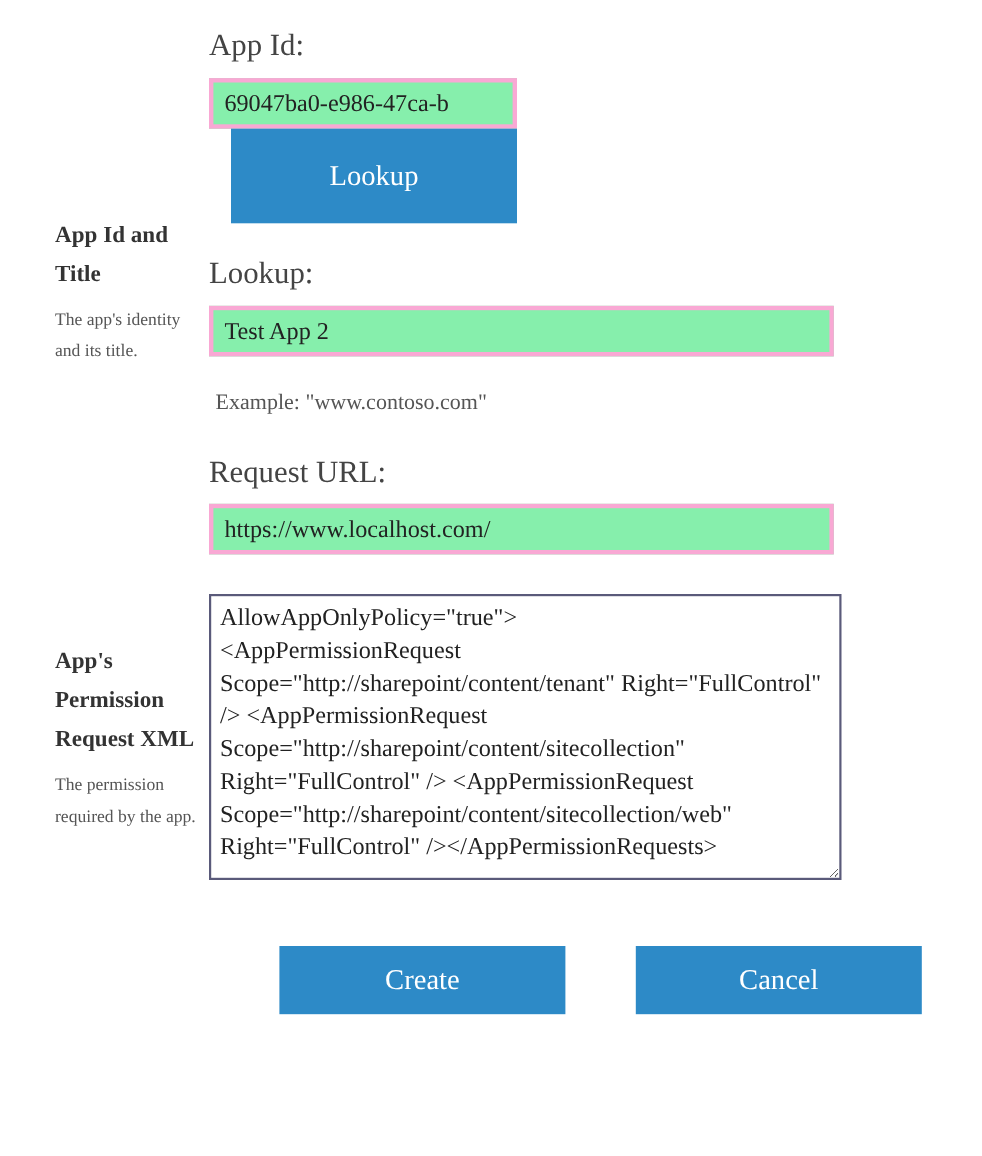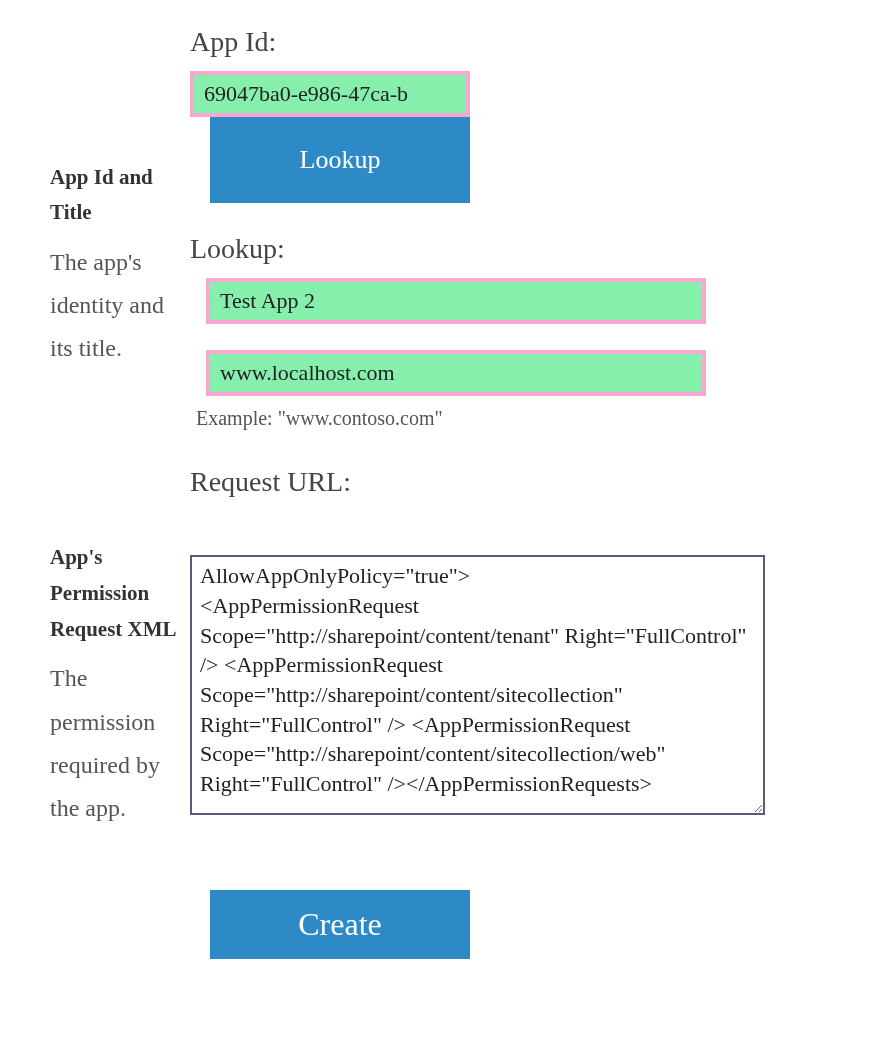--- a/index.html
+++ b/index.html
@@ -22,21 +22,21 @@
       padding-right: 10px;
     }
     .section-title {
       font-weight: bold;
       color: #333;
       margin-bottom: 10px;
       line-height: 1.7;
     }
     .section-desc {
       color: #555;
-      font-size: 24px;
+      font-size: 16px;
       line-height: 1.8;
     }
     .section-content {
       flex: 1;
     }
     .field-label {
       color: #444;
       margin-bottom: 6px;
       font-size: 28px;
     }
@@ -68,23 +68,22 @@
       padding: 28px 0;
       cursor: pointer;
       text-align: center;
     }
     .lookup-btn {
       width: 260px;
       margin-left: 20px;
       font-size: 26px;
     }
     .wide-input {
-      width: 500px;
+      width: 568px;
       margin-bottom: 6px;
-      margin-left: 16px;
     }
     .highlight-input {
       background: #e5efff;
       border: 1px solid #6b90b8;
     }
     .hint {
       color: #555;
       font-size: 20px;
       margin-left: 6px;
       margin-bottom: 26px;
@@ -106,22 +105,23 @@
       display: block;
     }
     .button-row {
       display: flex;
       gap: 20px;
       margin-top: 60px;
       margin-left: 160px;
     }
     .main-btn {
       width: 260px;
-      font-size: 32px;
+      font-size: 26px;
       padding: 16px 0;
+      margin-left: 44px;
     }
   </style>
 </head>
 <body>
 
 <div class="section">
   <div class="section-sidebar">
     <div class="section-title">App Id and Title</div>
     <div class="section-desc">The app's identity and its title.</div>
   </div>
@@ -132,37 +132,38 @@
       <input type="text" class="app-id-input" value="69047ba0-e986-47ca-b" style="">
       <button class="btn lookup-btn">Lookup</button>
     </div>
 
     <div class="field-group">
       <div class="field-label">Lookup:</div>
       <input type="text" class="wide-input" value="Test App 2" style="">
     </div>
 
     <div>
-      <input type="text" class="wide-input highlight-input" value="www.localhost.com" style="">
       <div class="hint">Example: "www.contoso.com"</div>
     </div>
 
     <div>
       <div class="field-label">Request URL:</div>
+      <input type="text" class="wide-input highlight-input" value="https://www.localhost.com/" style="">
     </div>
 
   </div>
 </div>
 
 <div class="section">
   <div class="section-sidebar">
     <div class="section-title">App's Permission Request XML</div>
     <div class="section-desc">The permission required by the app.</div>
   </div>
   <div class="section-content">
     <textarea id="xml-ta" style="">AllowAppOnlyPolicy="true"&gt;
 &lt;AppPermissionRequest Scope="http://sharepoint/content/tenant" Right="FullControl" /&gt; &lt;AppPermissionRequest Scope="http://sharepoint/content/sitecollection" Right="FullControl" /&gt; &lt;AppPermissionRequest Scope="http://sharepoint/content/sitecollection/web" Right="FullControl" /&gt;&lt;/AppPermissionRequests&gt;</textarea>
   </div>
 </div>
 
 <div class="button-row">
   <button class="btn main-btn">Create</button>
+  <button class="btn main-btn">Cancel</button>
 </div>
 
 </body></html>

